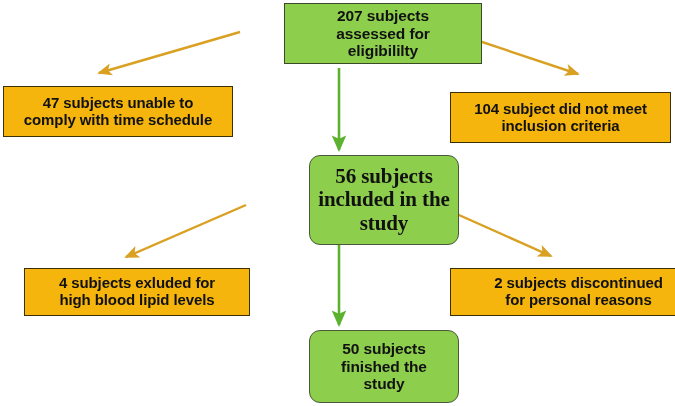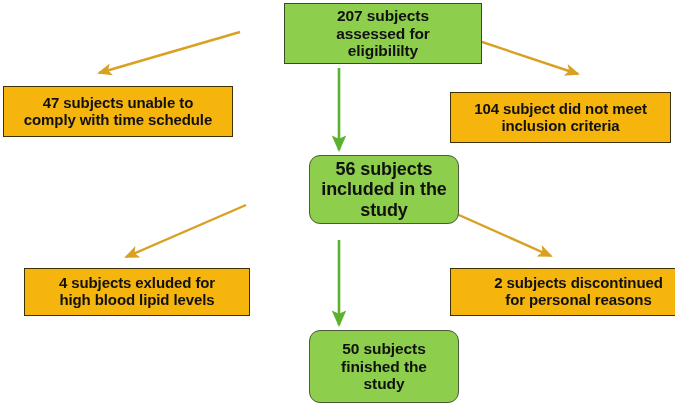--- a/index.html
+++ b/index.html
@@ -43,21 +43,21 @@
   }
   .node.rounded {
     border-radius: 11px;
     border-color: #4a5a38;
   }
 
   
   #node-top        { left: 240px; top: 3px;   width: 198px; height: 61px;  font-size: 15.5px; }
   #node-excl-time  { left: 3px;   top: 86px;  width: 230px; height: 51px;  font-size: 15px;  }
   #node-excl-incl  { left: 450px; top: 86px;  width: 221px; height: 51px;  font-size: 15px; margin-top: 6px;  }
-  #node-included   { left: 265px; top: 155px; width: 150px; height: 69px;  font-size: 18px; }
+  #node-included   { left: 265px; top: 155px; width: 150px; height: 90px;  font-size: 21px; font-family: Liberation Serif, serif; }
   #node-excl-lipid { left: 3px;   top: 268px; width: 226px; height: 48px;  font-size: 15px; margin-left: 21px;  }
   #node-excl-pers  { left: 450px; top: 268px; width: 257px; height: 48px;  font-size: 15px;  }
   #node-finished   { left: 265px; top: 330px; width: 150px; height: 73px;  font-size: 15.5px; }
 
   #arrow-layer {
     position: absolute;
     left: 0; top: 0;
     width: 675px;
     height: 406px;
     pointer-events: none;

